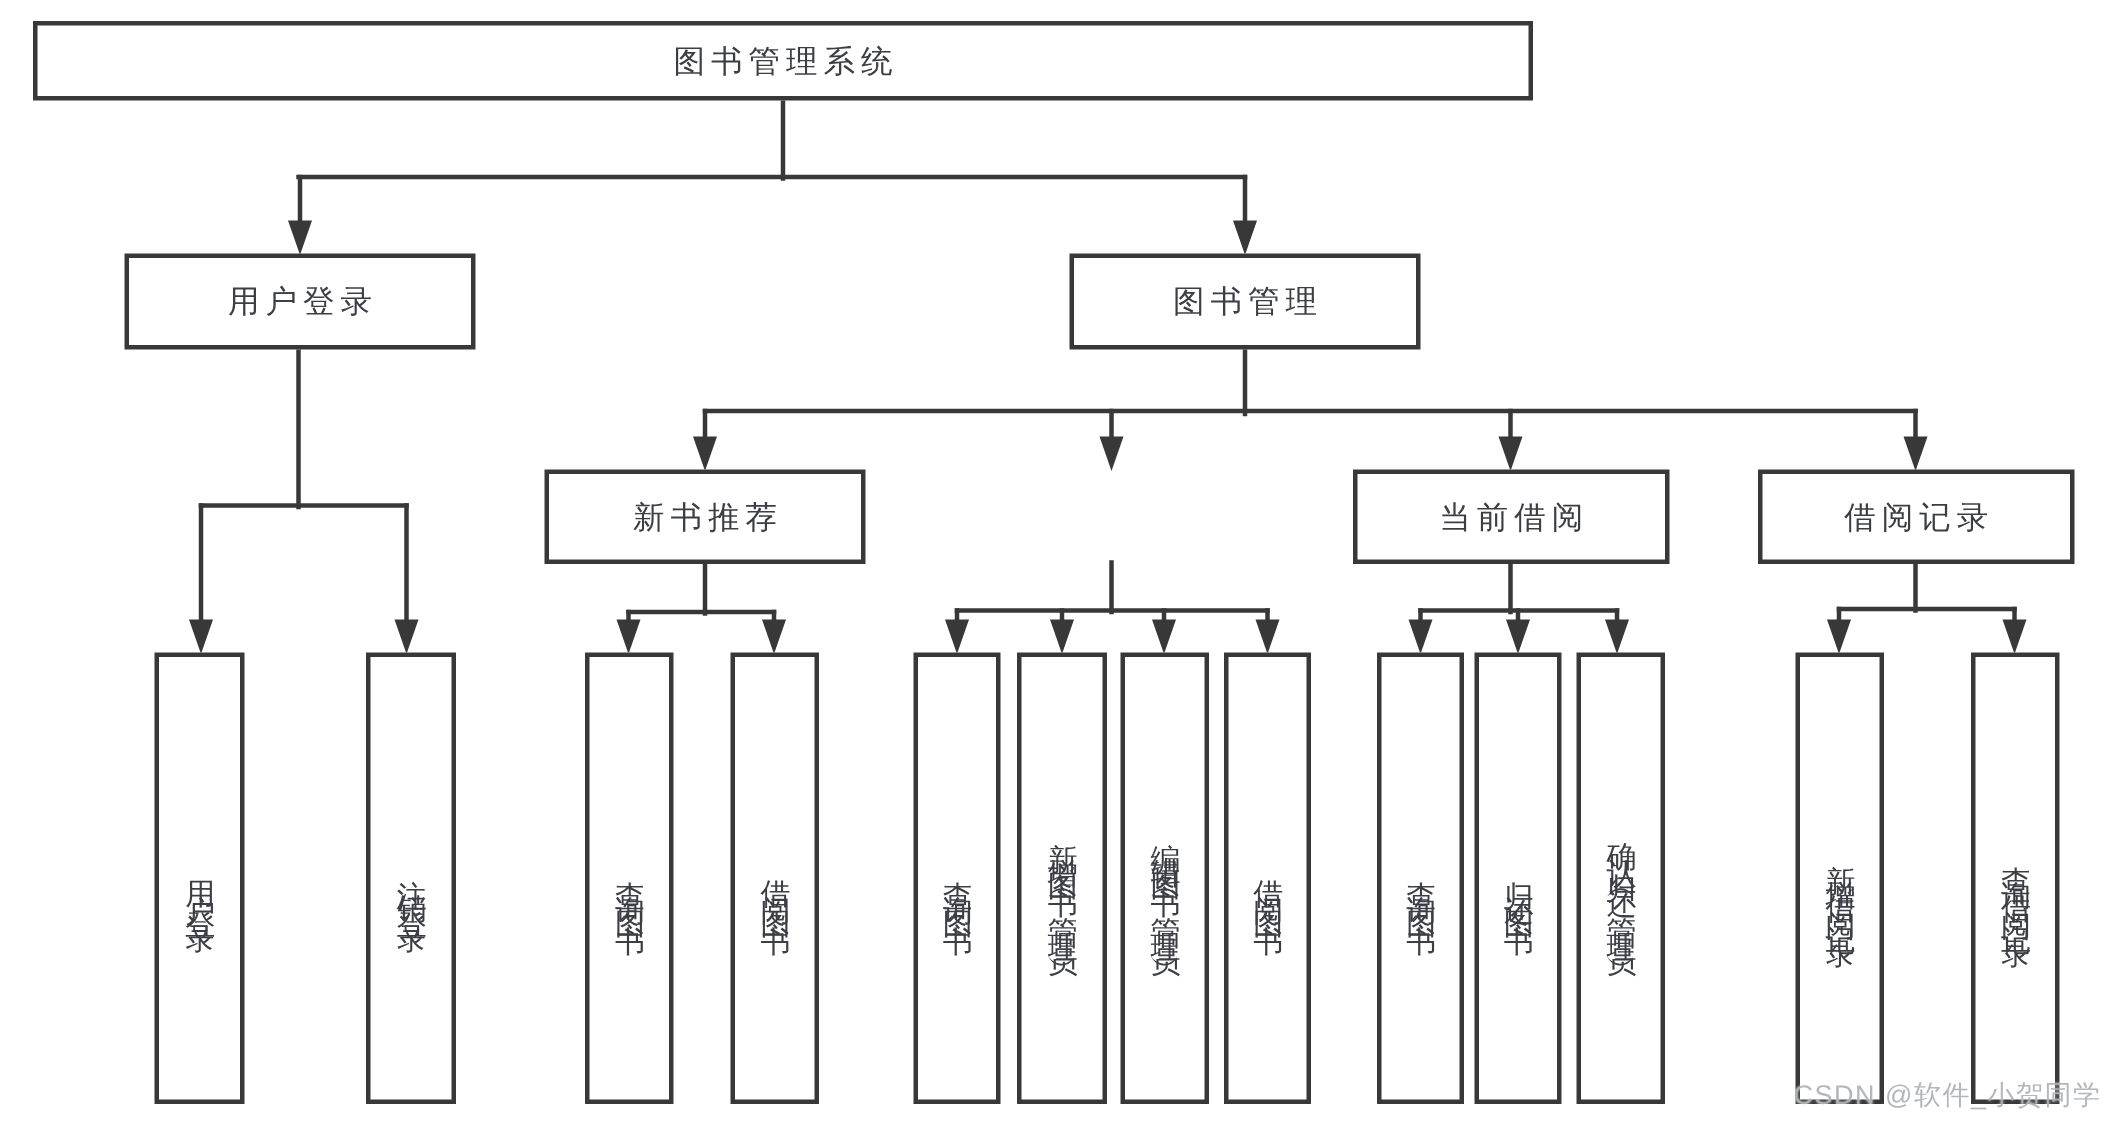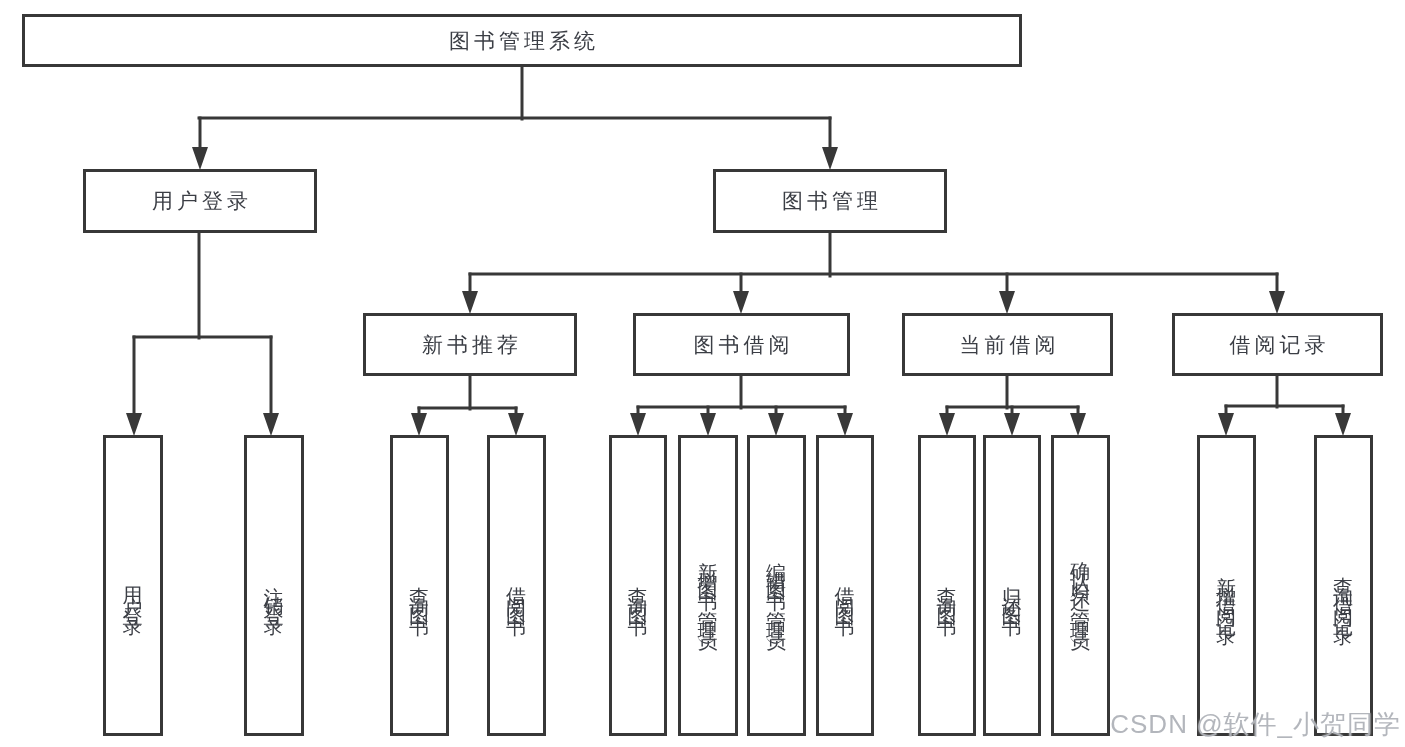--- a/index.html
+++ b/index.html
@@ -37,21 +37,21 @@
     font-size: 20px;
     letter-spacing: 10px;
     line-height: 1;
     white-space: nowrap;
     padding-top: 10px;
   }
   .watermark {
     position: absolute;
     right: 4px;
     bottom: 5px;
-    font-size: 26px;
+    font-size: 18px;
     letter-spacing: 1px;
     color: rgba(172, 176, 182, 0.92);
     text-shadow: 0 0 2px rgba(255,255,255,0.8);
     white-space: nowrap;
   }
 </style>
 </head>
 <body>
 
 <div class="canvas">
@@ -118,23 +118,20 @@
   <div class="box h-box" style="left:83px;top:169px;width:234px;height:64px">
     <span class="lbl">用户登录</span>
   </div>
   <div class="box h-box" style="left:363px;top:313px;width:214px;height:63px">
     <span class="lbl">新书推荐</span>
   </div>
 
   <div class="box h-box" style="left:713px;top:169px;width:234px;height:64px">
     <span class="lbl">图书管理</span>
   </div>
-  <div class="box h-box" style="left:633px;top:313px;width:217px;height:63px">
-    <span class="lbl">图书借阅</span>
-  </div>
   <div class="box h-box" style="left:1172px;top:313px;width:211px;height:63px">
     <span class="lbl">借阅记录</span>
   </div>
   <div class="box h-box" style="left:902px;top:313px;width:211px;height:63px">
     <span class="lbl">当前借阅</span>
   </div>
 
   <div class="box v-box" style="left:103px;top:435px;width:60px;height:301px">
     <span class="lbl">用户登录</span>
   </div>

